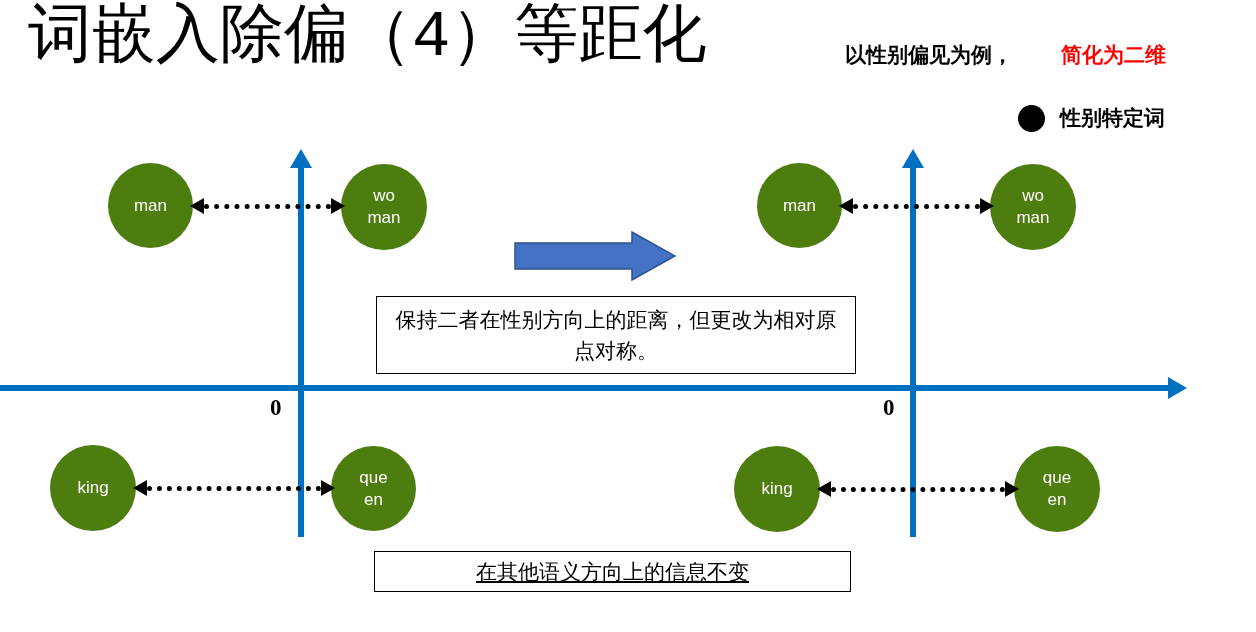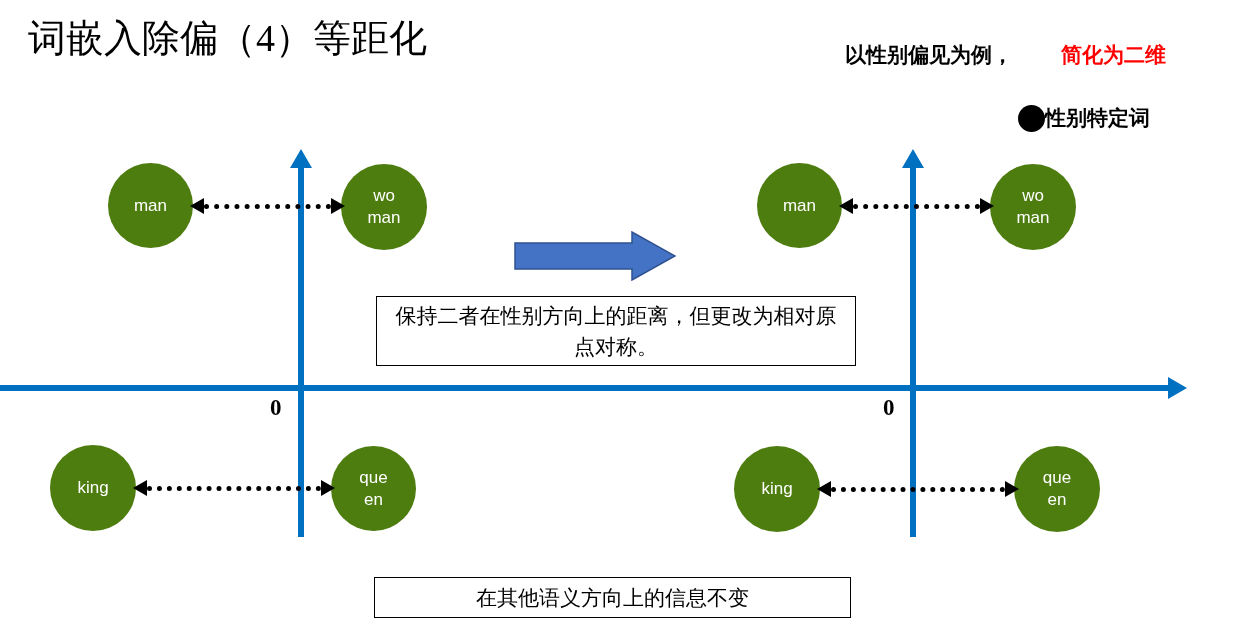--- a/index.html
+++ b/index.html
@@ -16,22 +16,22 @@
     height: 632px;
     background: #ffffff;
     overflow: hidden;
   }
 
   
   .title {
     position: absolute;
     left: 28px;
     top: 6px;
-    font-family: Liberation Serif, serif;
-    font-size: 38px;
+    font-family: Liberation Mono, monospace;
+    font-size: 64px;
     line-height: 64px;
     color: #000000;
     white-space: nowrap;
     letter-spacing: 0px;
   }
 
   
   .header-note {
     position: absolute;
     left: 845px;
@@ -57,20 +57,21 @@
     align-items: center;
   }
   .legend-dot {
     width: 27px;
     height: 27px;
     border-radius: 50%;
     background: #000000;
     flex: 0 0 auto;
   }
   .legend-label {
+    margin-left: 15px;
     font-family: "Liberation Serif", "DejaVu Serif", serif;
     font-weight: bold;
     font-size: 21px;
     color: #000000;
     white-space: nowrap;
   }
 
   
   .x-axis {
     position: absolute;
@@ -173,27 +174,28 @@
     font-family: "Liberation Sans", "DejaVu Sans", sans-serif;
     font-size: 21px;
     line-height: 31px;
     color: #000000;
     padding: 4px 10px;
   }
   .callout-mid {
     left: 376px;
     top: 296px;
     width: 480px;
-    height: 70px;
+    height: 78px;
   }
   .callout-bottom {
     left: 374px;
-    top: 577px;
+    top: 551px;
     width: 477px;
     height: 41px;
+    text-decoration: underline;
   }
 </style>
 </head>
 <body>
 
 <div id="slide">
 
   <div class="title">词嵌入除偏（4）等距化</div>
 
   <div class="header-note">

